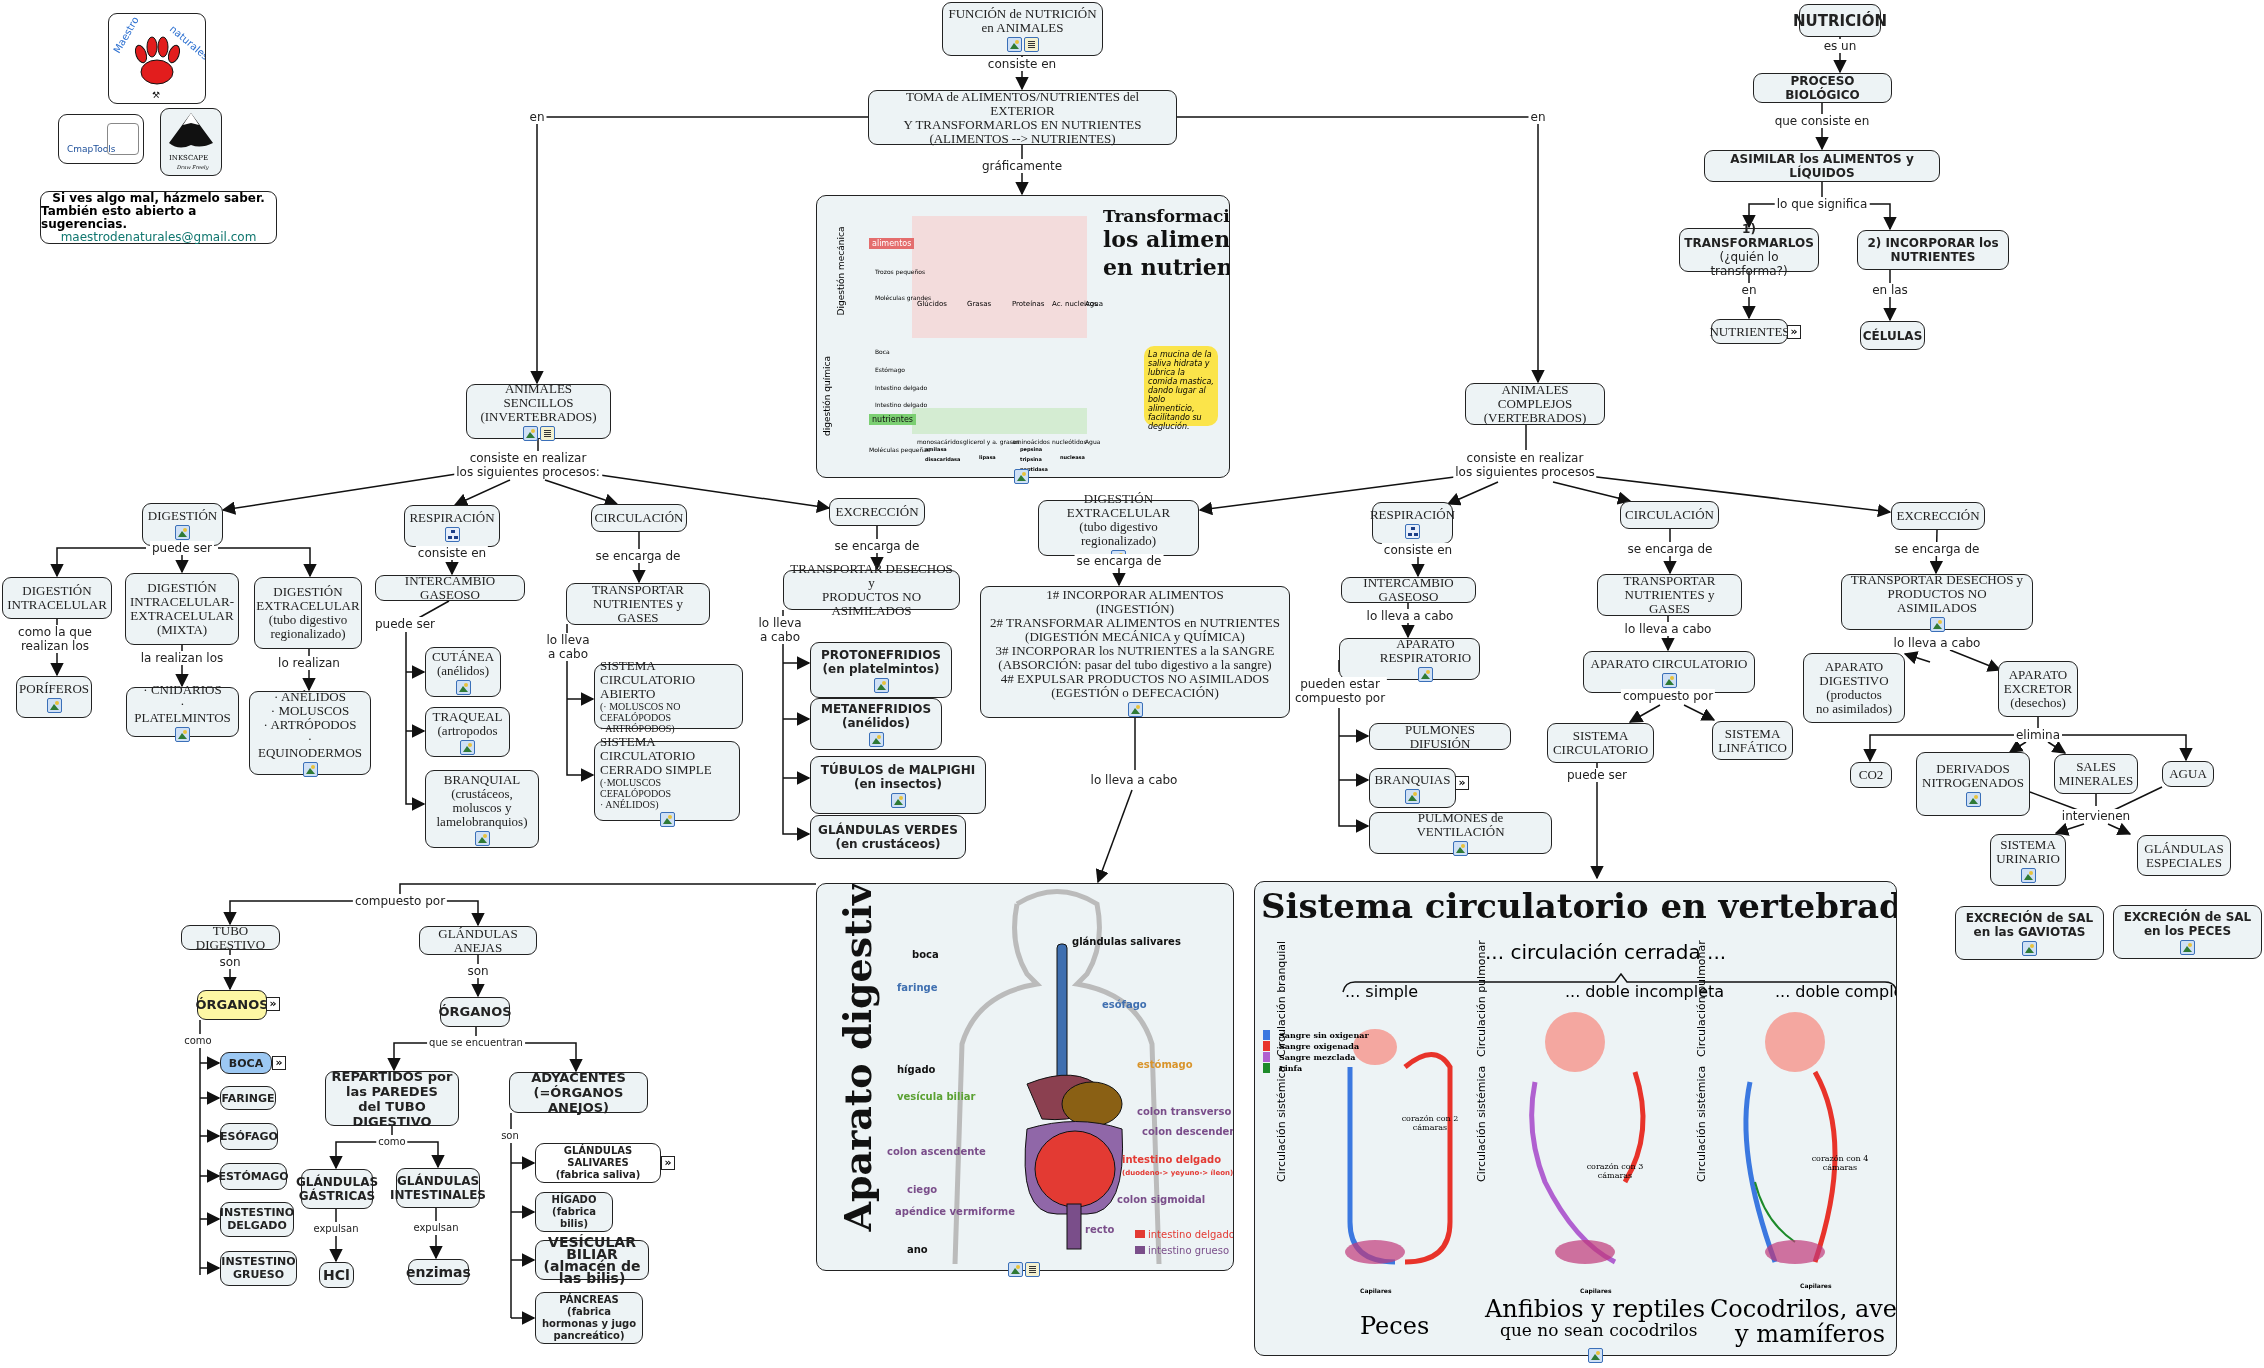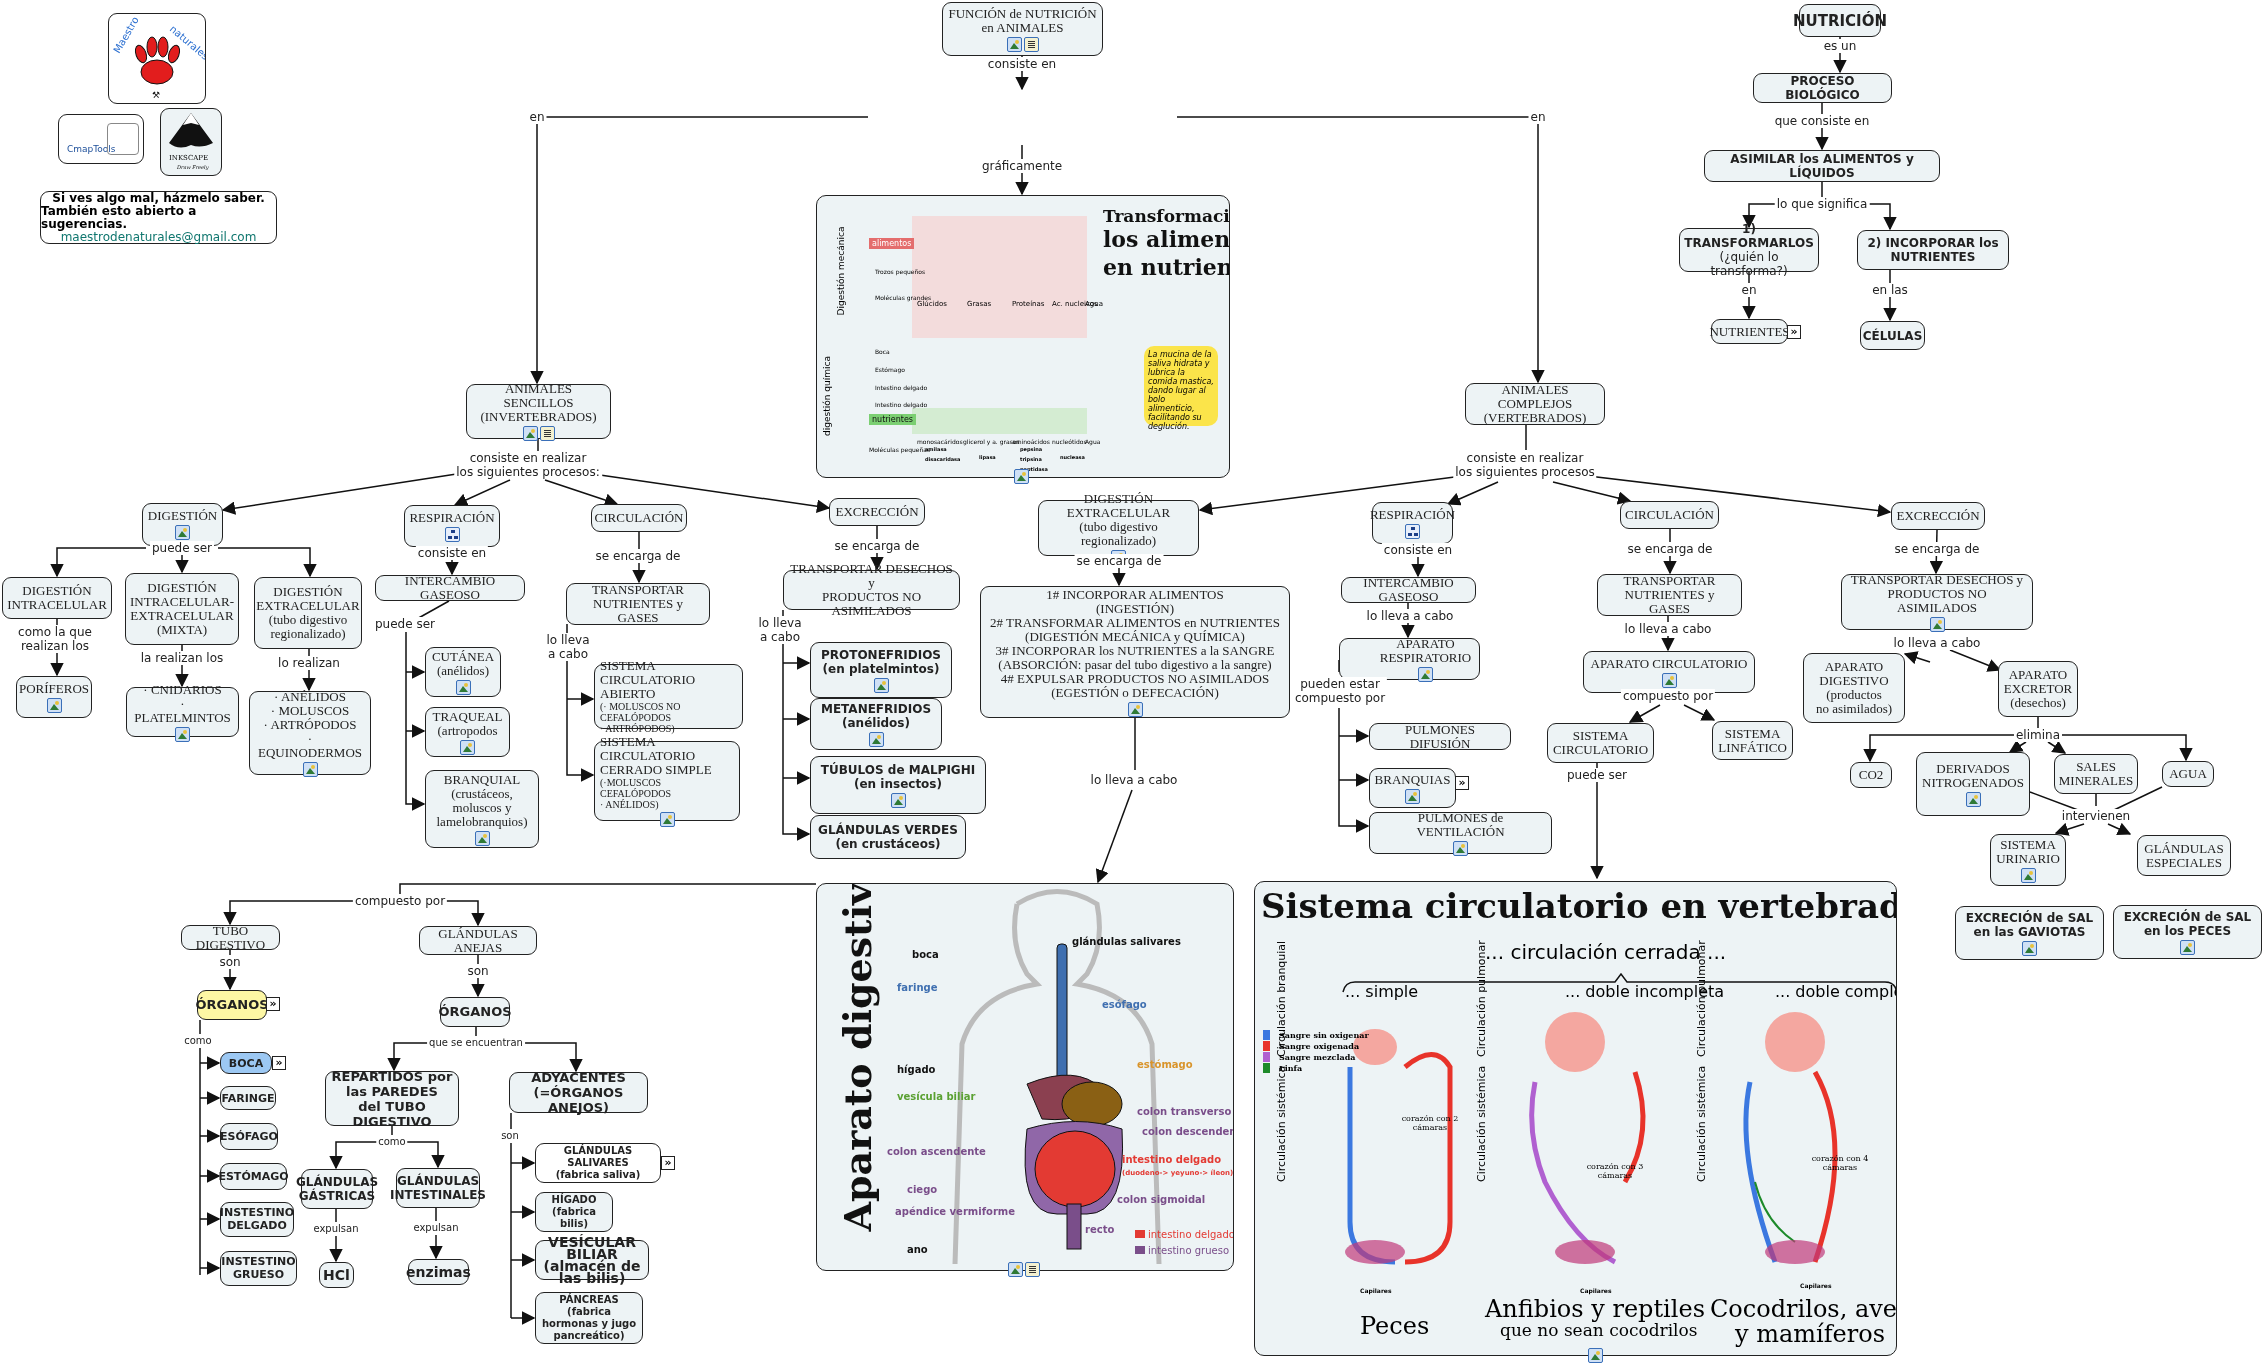--- a/index.html
+++ b/index.html
@@ -170,20 +170,25 @@
 </div>
 
 <div class="node" style="left:942px;top:2px;width:161px;height:54px;">
   <div>FUNCIÓN de NUTRICIÓN</div>
   <div>en ANIMALES</div>
   <div class="resicons">
         <span class="res img"></span>
         <span class="res doc"></span>
       </div>
 </div>
+<div class="node" style="left:868px;top:90px;width:309px;height:55px;">
+  <div>TOMA de ALIMENTOS/NUTRIENTES del EXTERIOR</div>
+  <div>Y TRANSFORMARLOS EN NUTRIENTES</div>
+  <div>(ALIMENTOS --&gt; NUTRIENTES)</div>
+</div>
 
 <div class="imgpanel" style="left:816px;top:195px;width:414px;height:283px;">
   <div class="t-abs gothic" style="left:286px;top:10px;font-size:17px;">Transformación de</div>
   <div class="t-abs gothic" style="left:286px;top:30px;font-size:22px;">los alimentos</div>
   <div class="t-abs gothic" style="left:286px;top:58px;font-size:22px;">en nutrientes</div>
   <div class="t-abs sans" style="left:-20px;top:70px;font-size:9px;transform:rotate(-90deg);">Digestión mecánica</div>
   <div class="t-abs sans" style="left:-30px;top:195px;font-size:9px;transform:rotate(-90deg);">digestión química</div>
   <div class="t-abs" style="left:95px;top:20px;width:175px;height:122px;background:#f3dcdc;"></div>
   <div class="t-abs" style="left:95px;top:212px;width:175px;height:26px;background:#d4ecd2;"></div>
   <div class="t-abs sans" style="left:52px;top:42px;font-size:8px;background:#e46d6d;color:#fff;padding:1px 3px;">alimentos</div>
@@ -434,21 +439,21 @@
 <div class="node" style="left:1369px;top:723px;width:142px;height:27px;">
       <div>PULMONES DIFUSIÓN</div>
     </div>
 <div class="node" style="left:1369px;top:768px;width:87px;height:40px;">
   <div>BRANQUIAS</div>
   <div class="resicons">
         <span class="res img"></span>
       </div>
 </div>
 <span class="nested" style="left:1455px;top:776px;">»</span>
-<div class="node" style="left:1369px;top:812px;width:183px;height:42px;border-radius:8px;">
+<div class="node" style="left:1369px;top:812px;width:183px;height:42px;">
   <div>PULMONES de VENTILACIÓN</div>
   <div class="resicons">
         <span class="res img"></span>
       </div>
 </div>
 
 <div class="node" style="left:1620px;top:501px;width:99px;height:28px;">
       <div>CIRCULACIÓN</div>
     </div>
 <div class="node" style="left:1597px;top:574px;width:145px;height:42px;">

